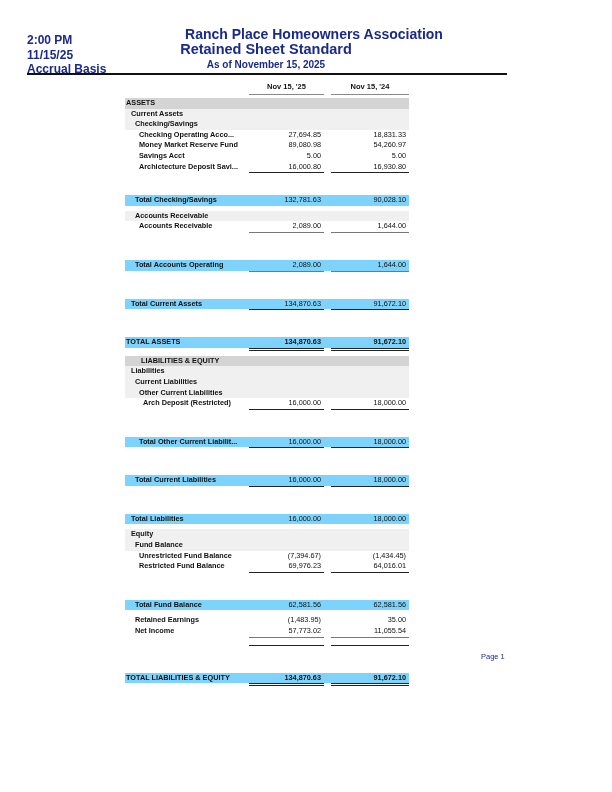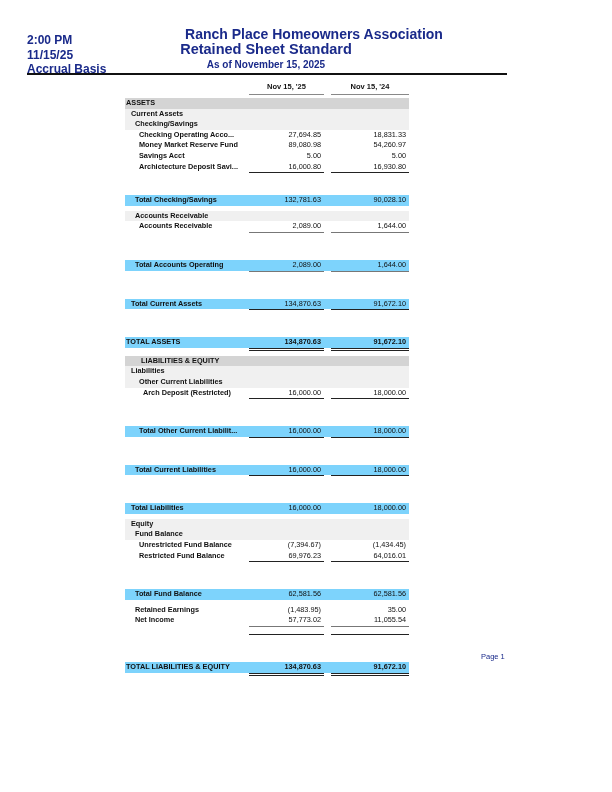--- a/index.html
+++ b/index.html
@@ -139,20 +139,25 @@
       <span class="label" style="left: 16px;">LIABILITIES &amp; EQUITY</span>
       <span class="v1"></span>
       <span class="v2"></span>
     </div>
     <div class="row bg-sub">
       <span class="label" style="left: 6px;">Liabilities</span>
       <span class="v1"></span>
       <span class="v2"></span>
     </div>
     <div class="row bg-sub">
+      <span class="label" style="left: 10px;">Current Liabilities</span>
+      <span class="v1"></span>
+      <span class="v2"></span>
+    </div>
+    <div class="row bg-sub">
       <span class="label" style="left: 14px;">Other Current Liabilities</span>
       <span class="v1"></span>
       <span class="v2"></span>
     </div>
     <div class="row">
       <span class="label" style="left: 18px;">Arch Deposit (Restricted)</span>
       <span class="v1">16,000.00</span>
       <span class="v2">18,000.00</span>
     </div>
     <div style="position: relative; height: 3px;">

